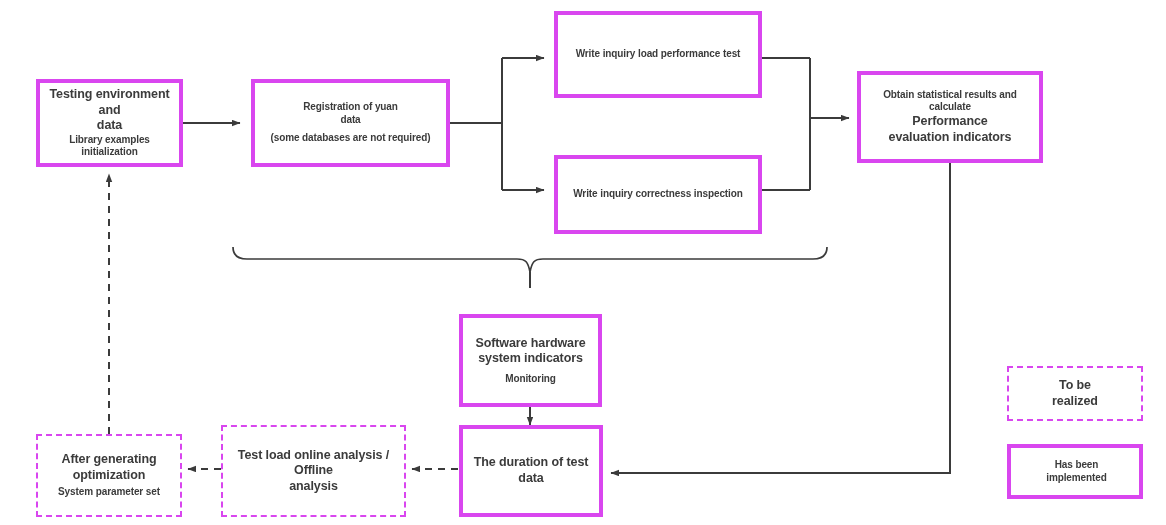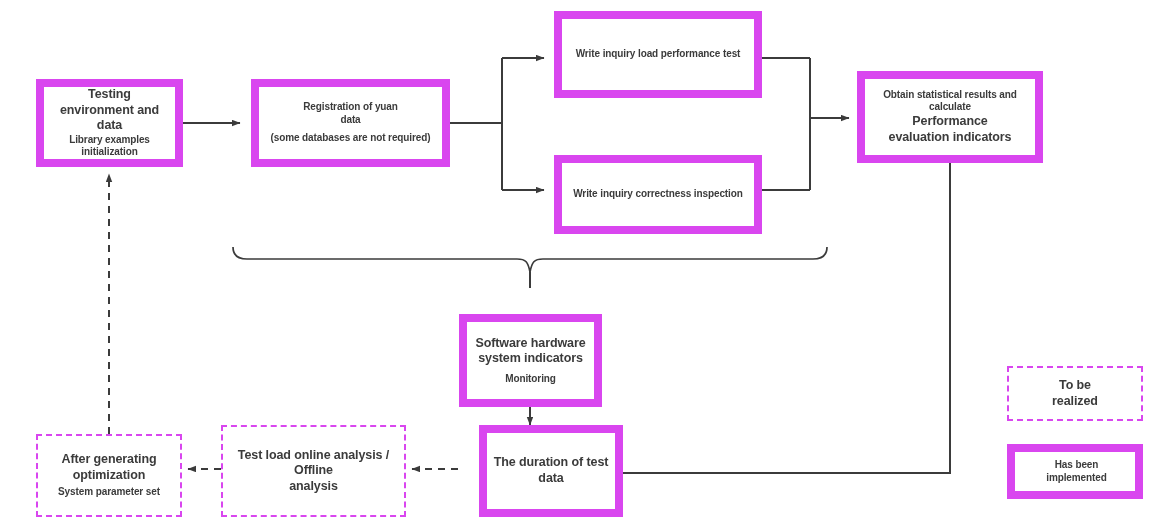--- a/index.html
+++ b/index.html
@@ -24,21 +24,21 @@
     left: 0;
     top: 0;
     width: 1166px;
     height: 525px;
     pointer-events: none;
   }
   .node {
     position: absolute;
     box-sizing: border-box;
     background: #ffffff;
-    border: 8px solid #d946ef;
+    border: 4px solid #d946ef;
     display: flex;
     flex-direction: column;
     align-items: center;
     justify-content: center;
     text-align: center;
     color: #3b3b3b;
     line-height: 1.25;
     padding: 2px 6px;
   }
   .node.dashed {
@@ -138,21 +138,21 @@
     <div class="t-big">evaluation indicators</div>
   </div>
 
   <div class="node" style="left:459px; top:288px; width:143px; height:93px;margin-top:26px;">
     <div class="t-big">Software hardware</div>
     <div class="t-big">system indicators</div>
     <div class="gap-sm"></div>
     <div class="t-small">Monitoring</div>
   </div>
 
-  <div class="node" style="left:459px; top:425px; width:144px; height:92px;margin-left:20px;">
+  <div class="node" style="left:459px; top:425px; width:144px; height:92px;">
     <div class="t-big">The duration of test data</div>
   </div>
 
   <div class="node dashed" style="left:221px; top:425px; width:185px; height:92px;">
     <div class="t-big">Test load online analysis /</div>
     <div class="t-big">Offline</div>
     <div class="t-big">analysis</div>
   </div>
 
   <div class="node dashed" style="left:36px; top:434px; width:146px; height:83px;">

